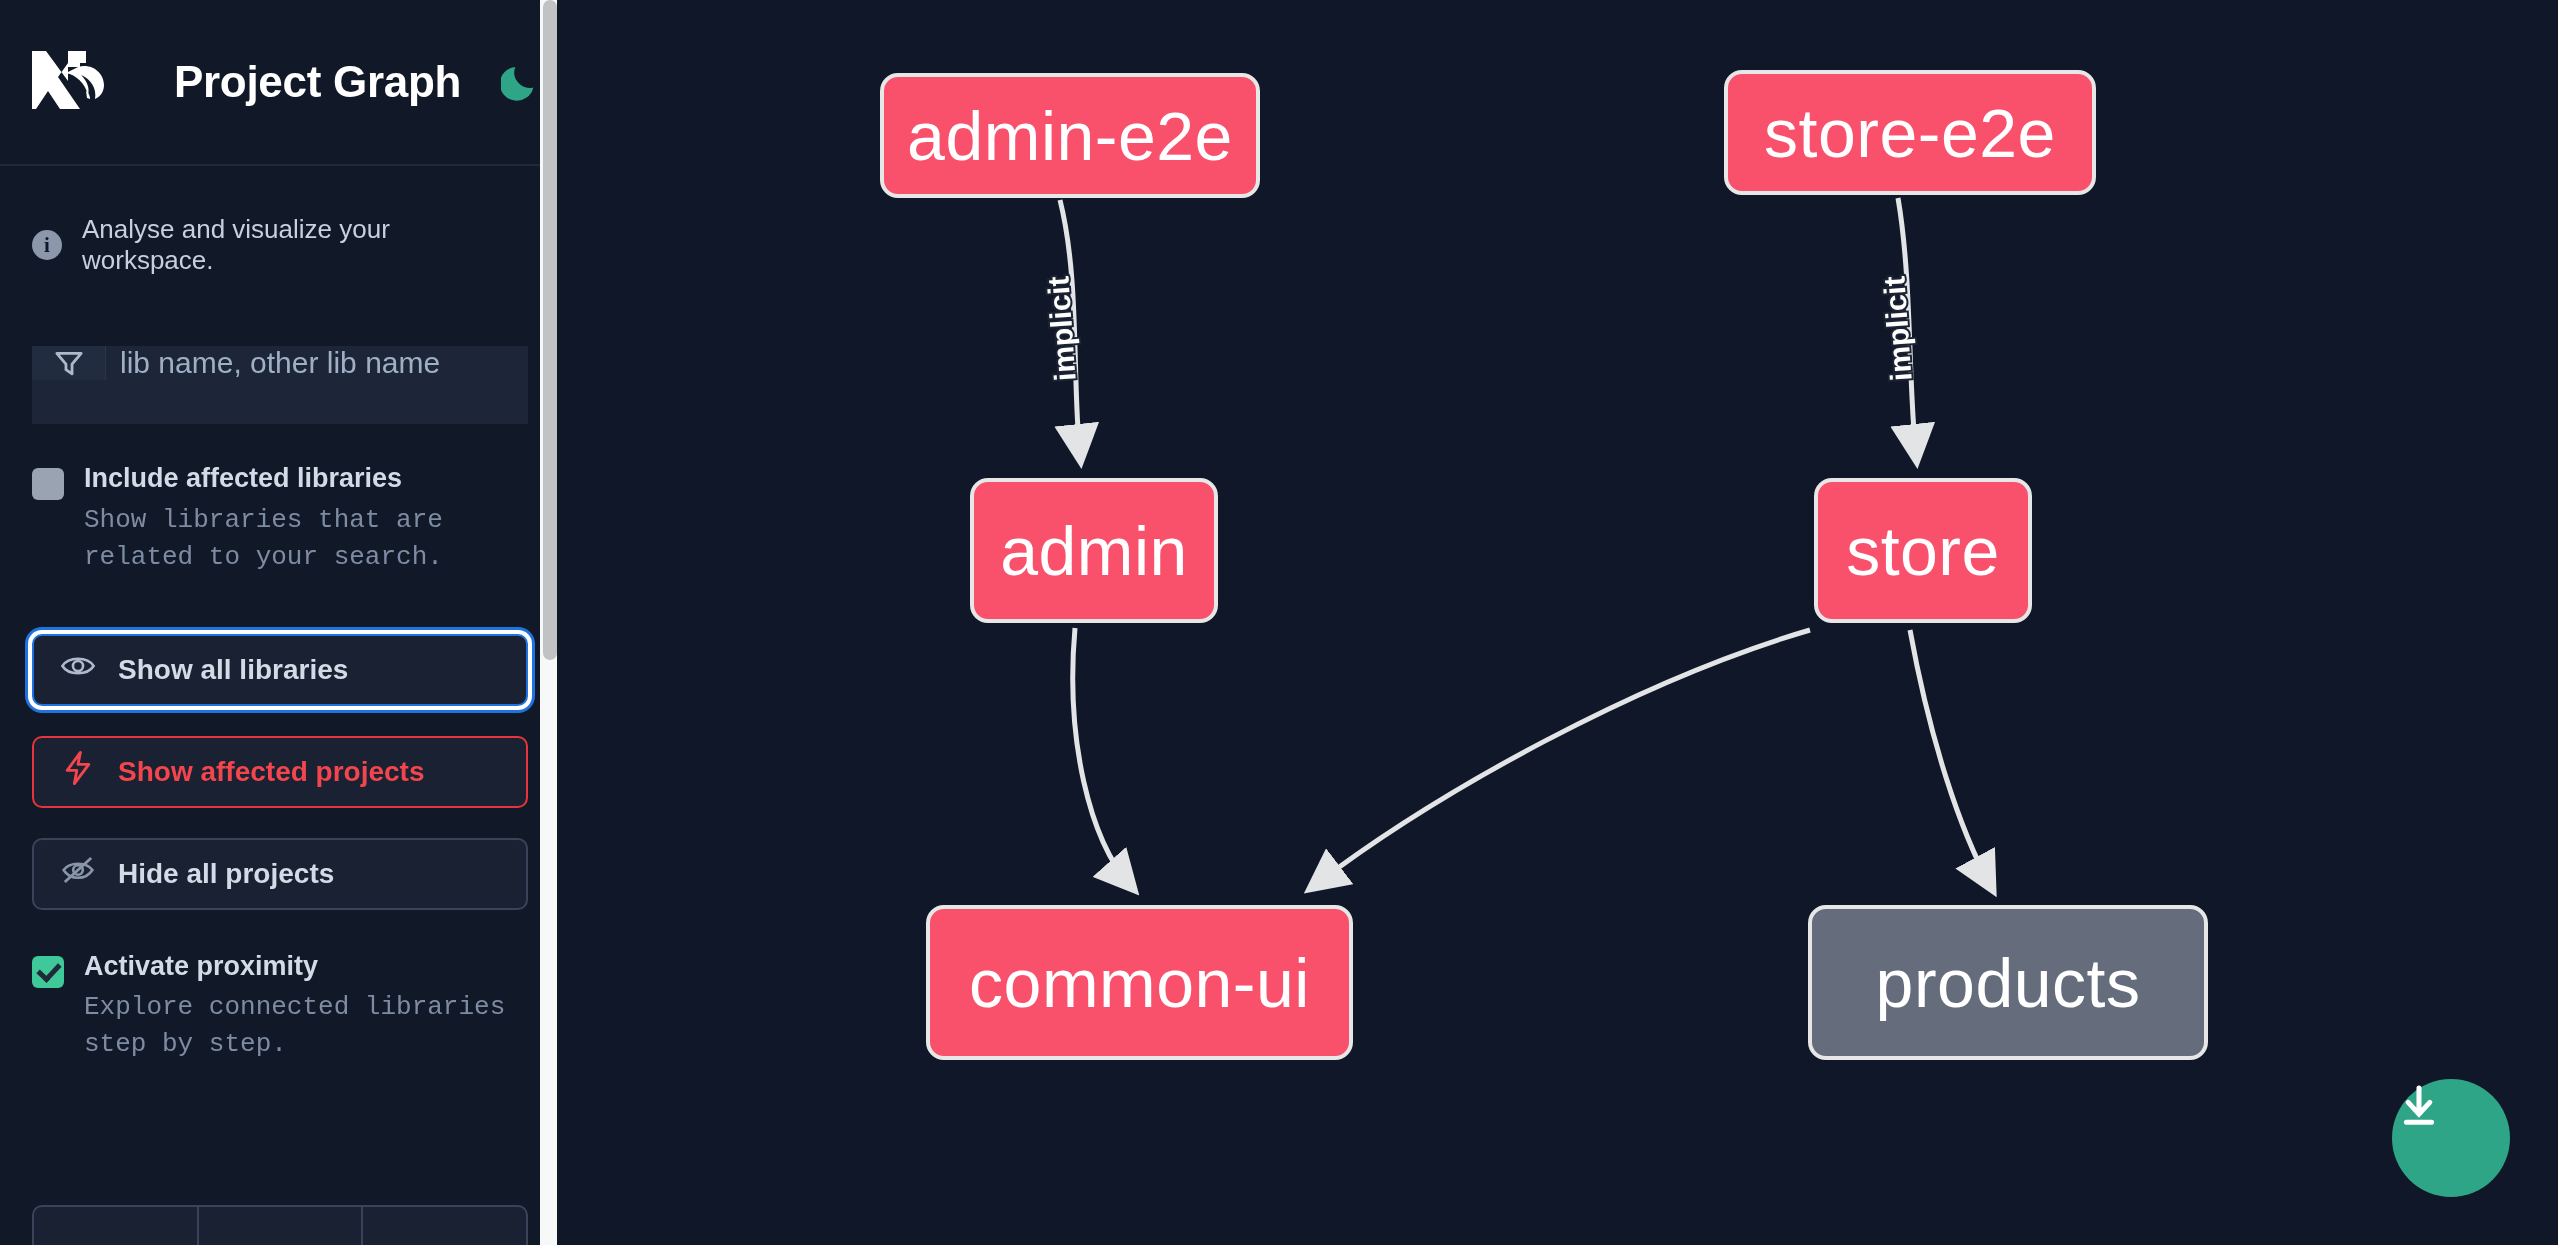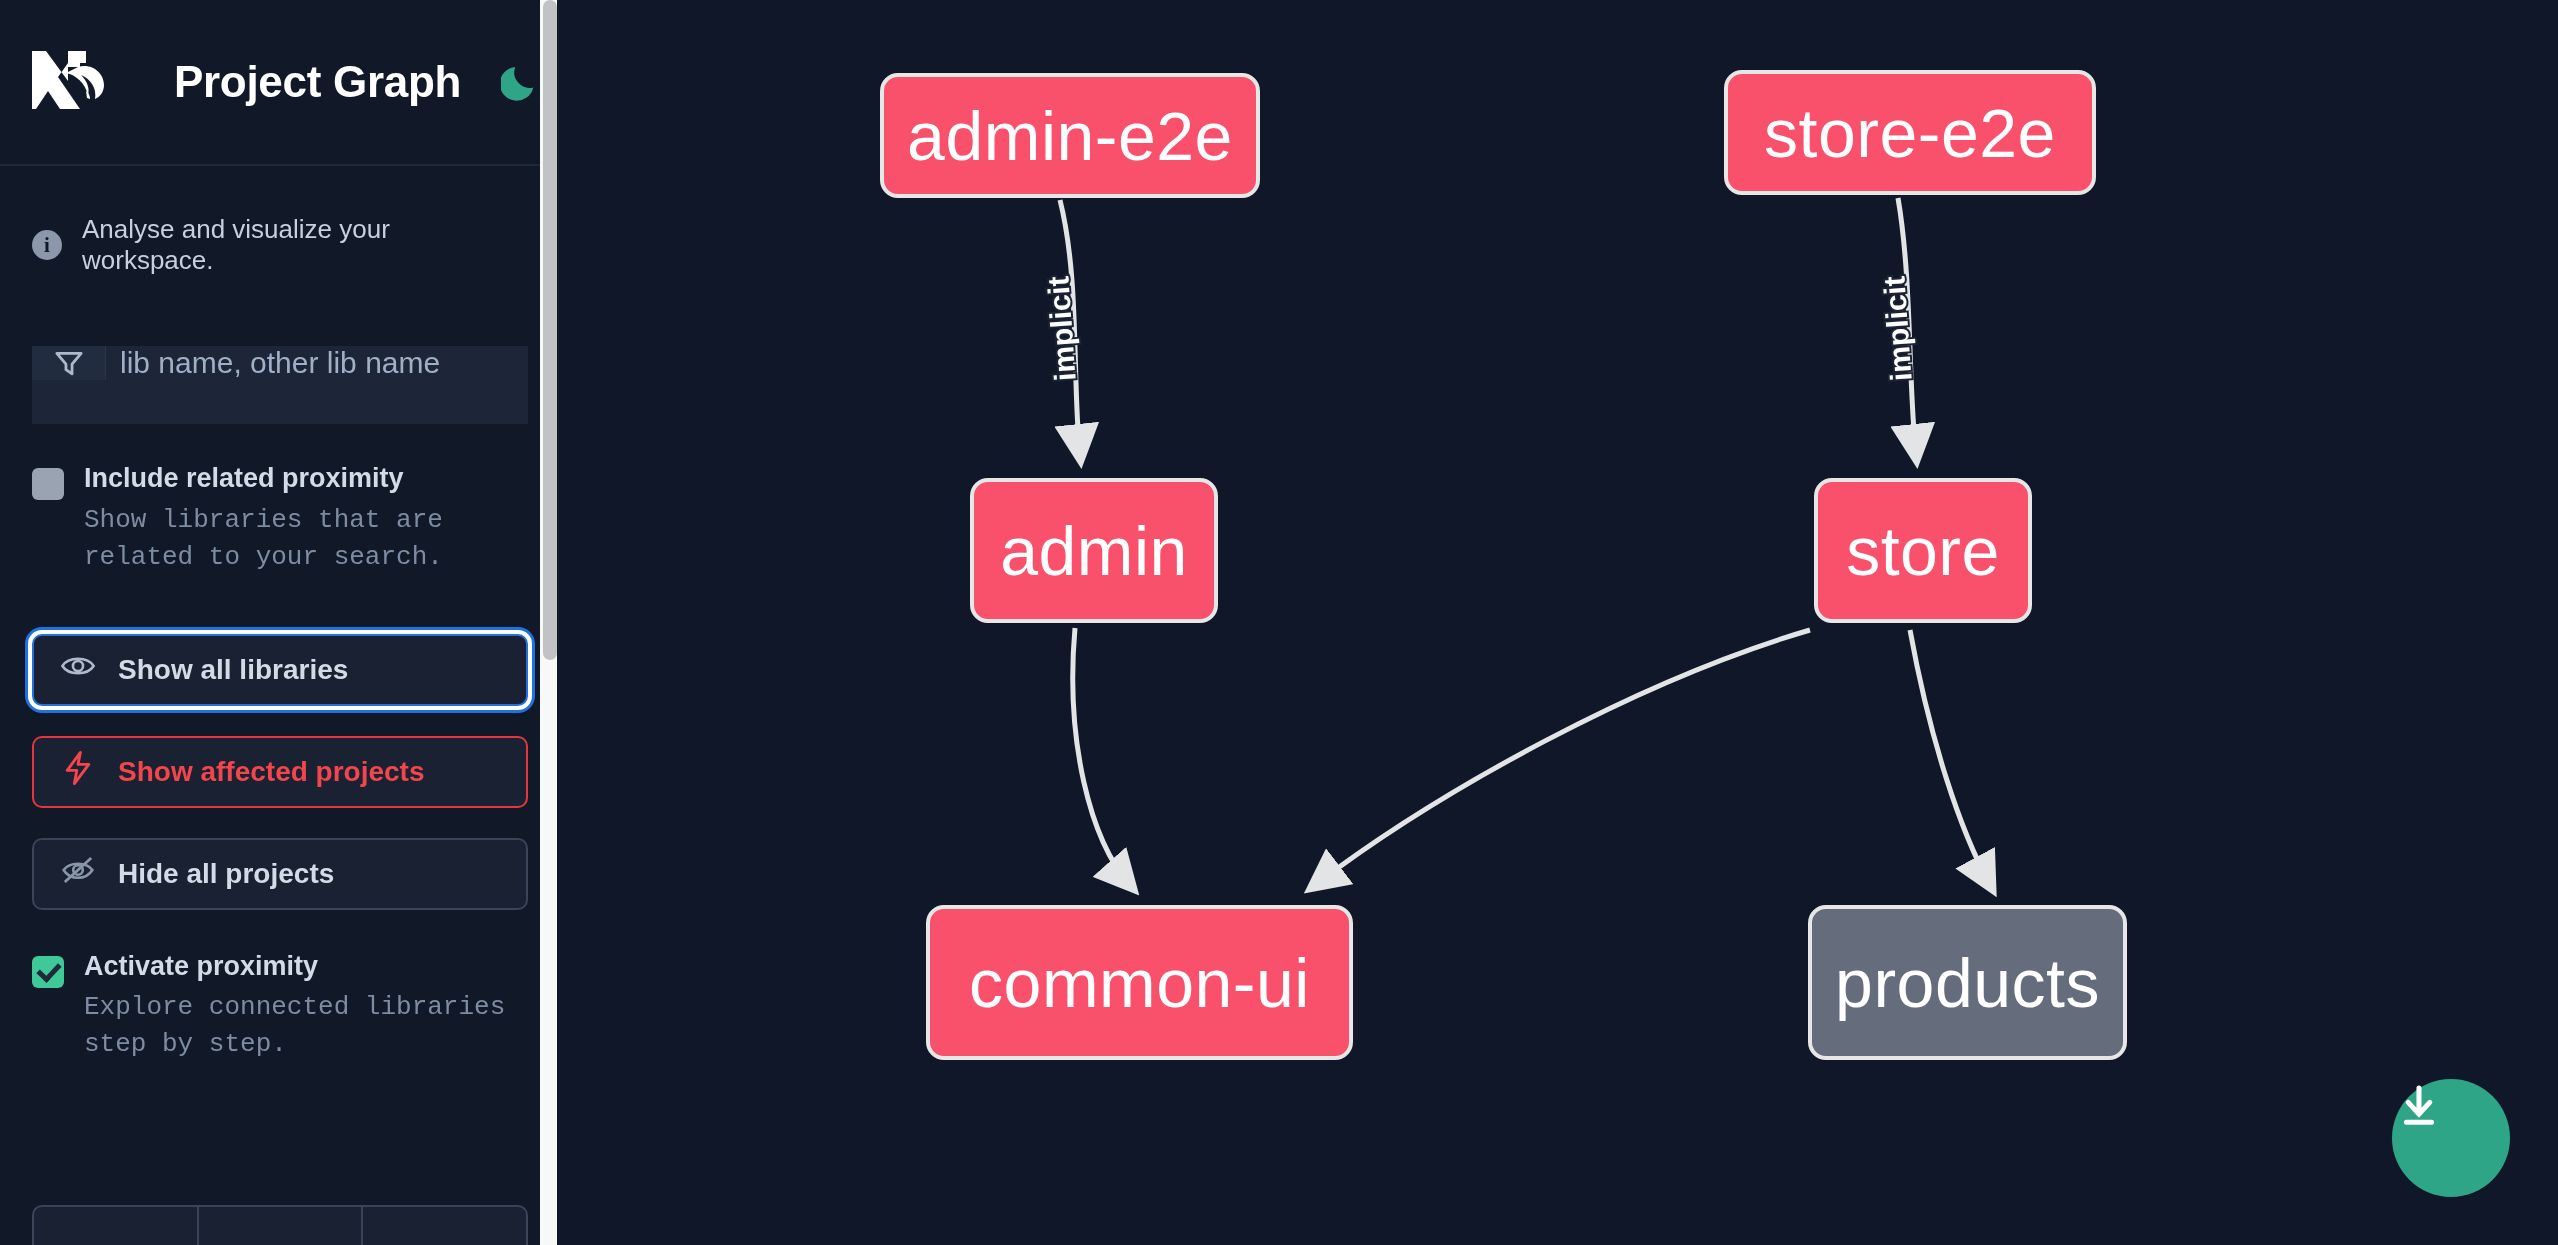--- a/index.html
+++ b/index.html
@@ -236,21 +236,21 @@
           <svg viewBox="0 0 28 28" width="34" height="34">
             <path fill="none" stroke="#AEBACB" stroke-width="2.3" stroke-linejoin="round" d="M4 6 H24 L16.5 15 V23 L11.5 19.5 V15 Z"></path>
           </svg>
         </span>
         <input class="filter-input" type="text" placeholder="lib name, other lib name" style="">
       </div>
 
       <div class="check-block">
         <span class="chk grey"></span>
         <div>
-          <div class="chk-label">Include related proximity</div>
+          <div class="chk-label">Include affected libraries</div>
           <div class="chk-desc">Show libraries that are related to your search.</div>
         </div>
       </div>
 
       <div class="btn-stack">
         <div class="gbtn focused">
           <span>
             <svg viewBox="0 0 30 30" width="36" height="36">
               <path fill="none" stroke="#AEBACB" stroke-width="2.2" d="M2 15 C7 7 23 7 28 15 C23 23 7 23 2 15 Z"></path>
               <circle cx="15" cy="15" r="4.2" fill="none" stroke="#AEBACB" stroke-width="2.2"></circle>
@@ -324,21 +324,21 @@
     <div class="node pink" style="left:320px;  top:73px;  width:380px; height:125px;">admin-e2e</div>
 
     <div class="node pink" style="left:1164px; top:70px;  width:372px; height:125px;">store-e2e</div>
 
     <div class="node pink" style="left:410px;  top:478px; width:248px; height:145px;">admin</div>
 
     <div class="node pink" style="left:1254px; top:478px; width:218px; height:145px;">store</div>
 
     <div class="node pink" style="left:366px;  top:905px; width:427px; height:155px;">common-ui</div>
 
-    <div class="node grey" style="left:1248px; top:905px; width:319px; height:155px;">products</div>
+    <div class="node grey" style="left:1248px; top:905px; width:400px; height:155px;">products</div>
 
     <div class="dl-btn">
       <span>
         <svg viewBox="0 0 30 30" width="54" height="54">
           <path fill="none" stroke="#FFFFFF" stroke-width="2.8" stroke-linecap="round" d="M15 5 V18 M9 13 L15 19.5 L21 13 M8 24 H22"></path>
         </svg>
       </span>
     </div>
   </main>
 </div>

